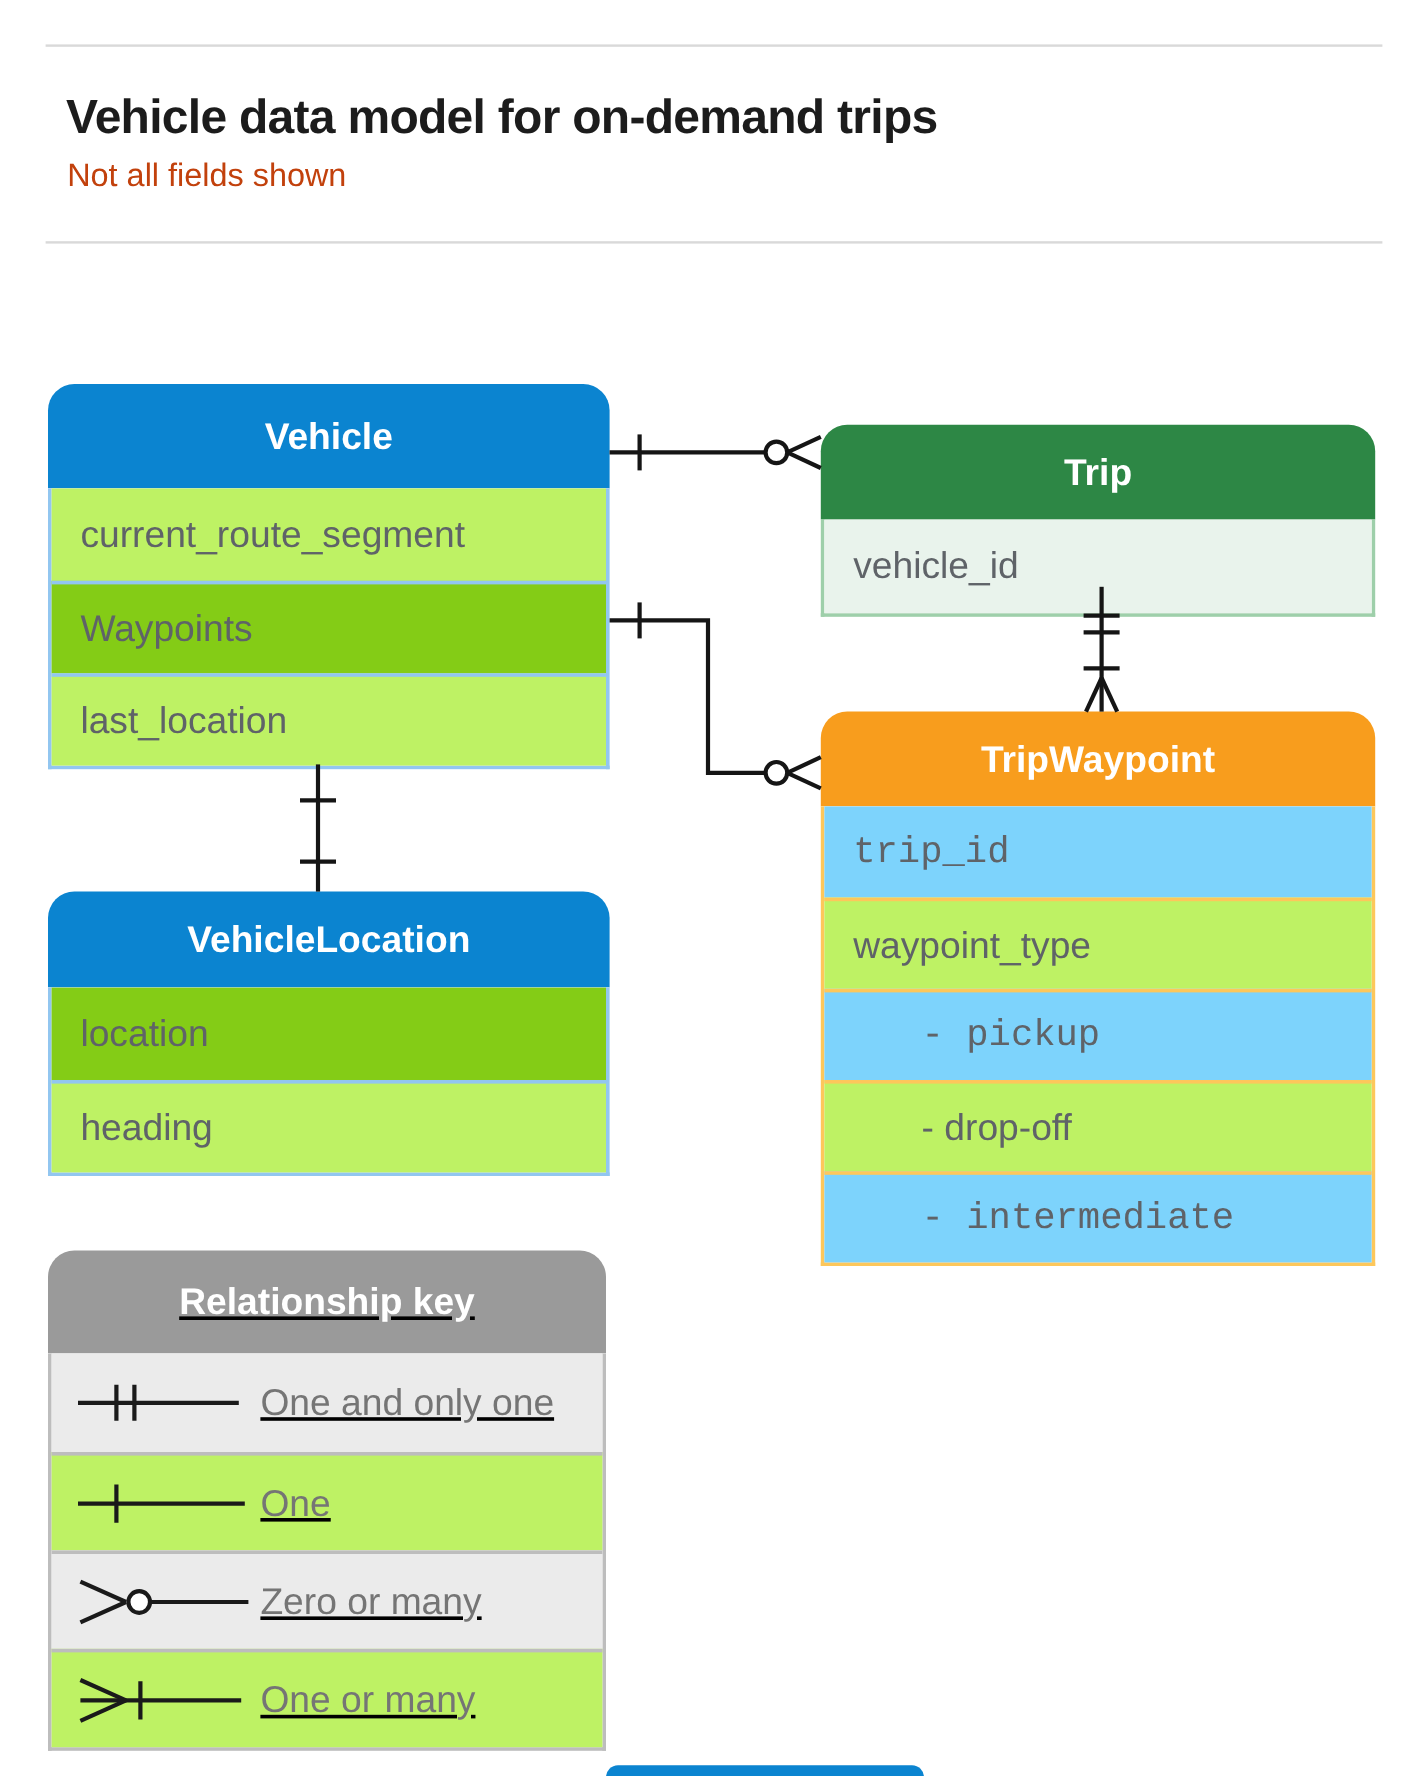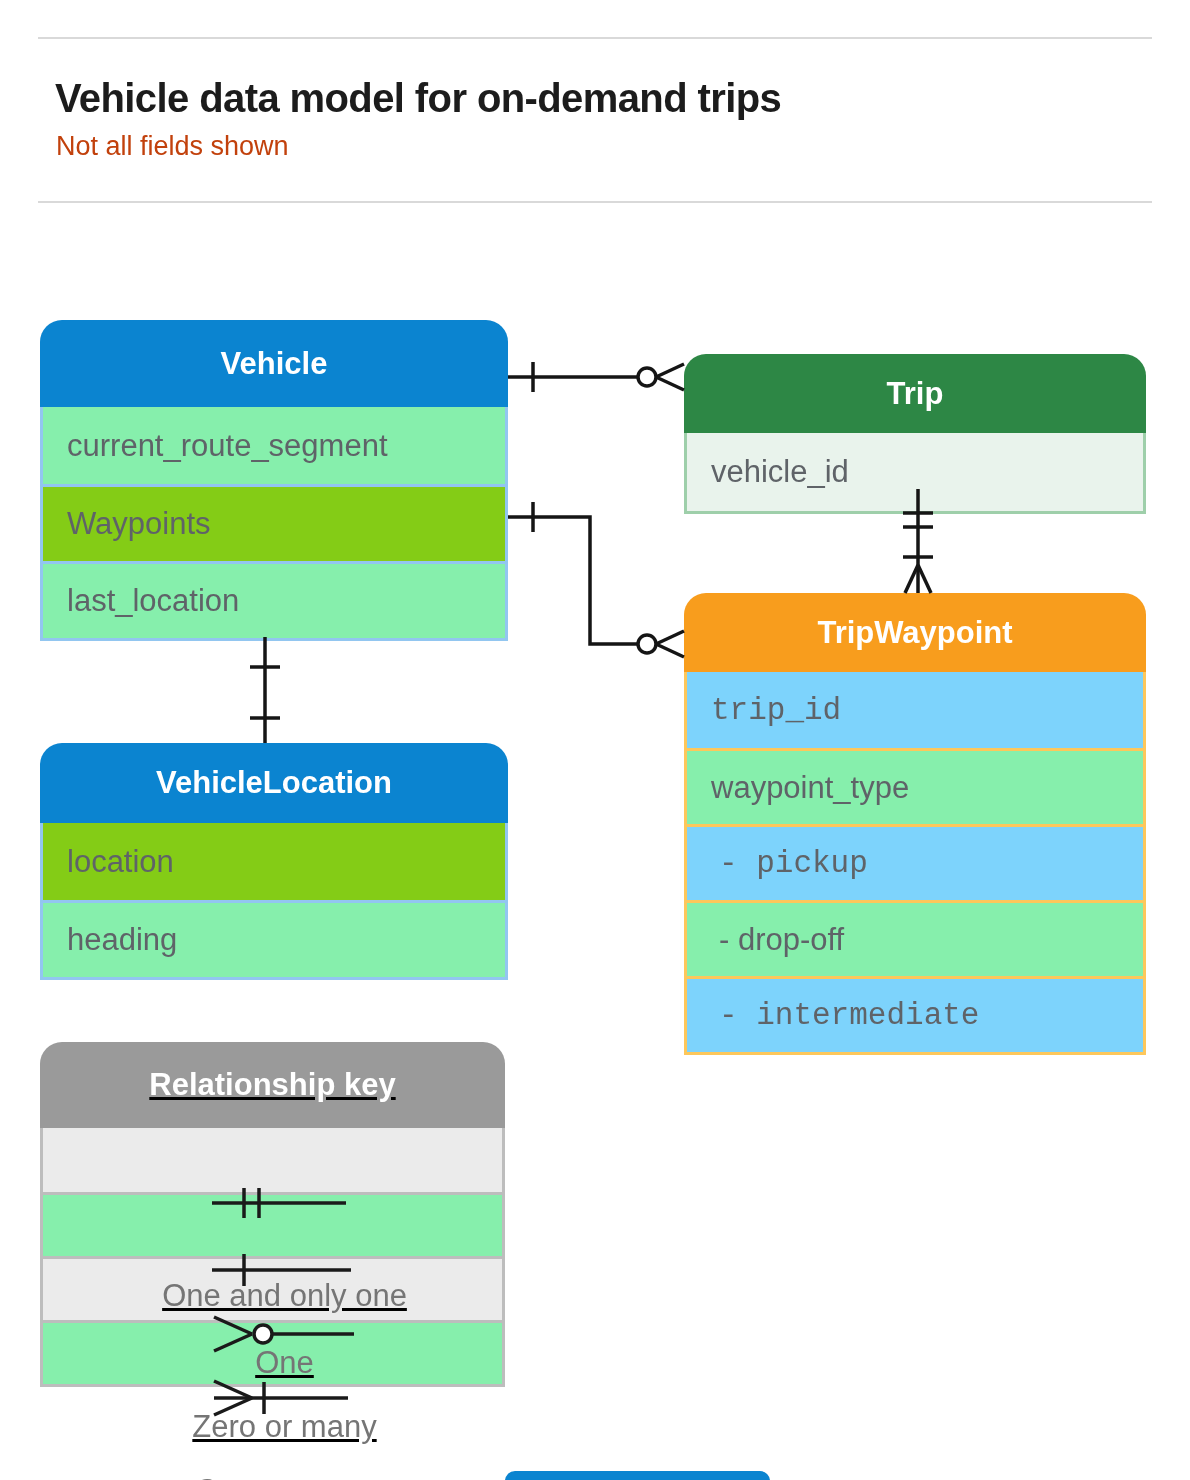--- a/index.html
+++ b/index.html
@@ -18,23 +18,23 @@
 
   .entity { position:absolute; }
   .entity .hdr {
     display:flex; align-items:center; justify-content:center;
     color:#ffffff; font-weight:700; font-size:31px;
     border-radius:22px 22px 0 0;
   }
   .entity .rows { border-style:solid; border-top:none; background:#fff; }
   .entity .row {
     display:flex; align-items:center; padding-left:24px;
-    font-size:31px; color:#5f6368; background:#86efac; box-sizing:border-box;
-  }
-  .entity .row.indent { padding-left:32px; }
+    font-size:31px; color:#5f6368; background:#bef264; box-sizing:border-box;
+  }
+  .entity .row.indent { padding-left:81px; }
   .entity .row + .row { border-top-style:solid; border-top-width:3px; }
 
   
   .blue .hdr { background:#0b84d0; }
   .blue .rows { border-color:#92c6f0; border-width:0 3px 3px 3px; }
   .blue .row + .row { border-top-color:#92c6f0; }
   .blue .row.tint { background:#84cc16; }
 
   #vehicle { left:40px; top:320px; width:468px; }
   #vehicle .hdr { height:87px; }
@@ -61,21 +61,21 @@
   #trip-waypoint .hdr { height:79px; }
   #trip-waypoint .row { height:76px; }
 
   
   .gray .hdr { background:#9a9a9a; }
   .gray .rows { border-color:#bdbdbd; border-width:0 3px 3px 3px; }
   .gray .row + .row { border-top-color:#bdbdbd; }
   .gray .row.tint { background:#ebebeb; }
   #relationship-key { left:40px; top:1042px; width:465px;text-decoration:underline; }
   #relationship-key .hdr { height:86px; }
-  #relationship-key .row { height:64px; padding-left:16px;flex-direction:column; }
+  #relationship-key .row { height:82px; padding-left:16px; }
   .key-symbol { width:150px; height:60px; flex:0 0 150px; }
   .key-label { margin-left:8px; font-size:31px; color:#757575; white-space:nowrap; }
 
   .connectors { position:absolute; left:0; top:0; pointer-events:none; }
   .connectors line, .connectors polyline { stroke:#151515; stroke-width:3.5; fill:none; }
   .connectors circle { stroke:#151515; stroke-width:3.5; fill:#ffffff; }
   .key-symbol line { stroke:#1a1a1a; stroke-width:3.5; }
   .key-symbol circle { stroke:#1a1a1a; stroke-width:3.5; fill:#ffffff; }
 
   .cutoff-box {

